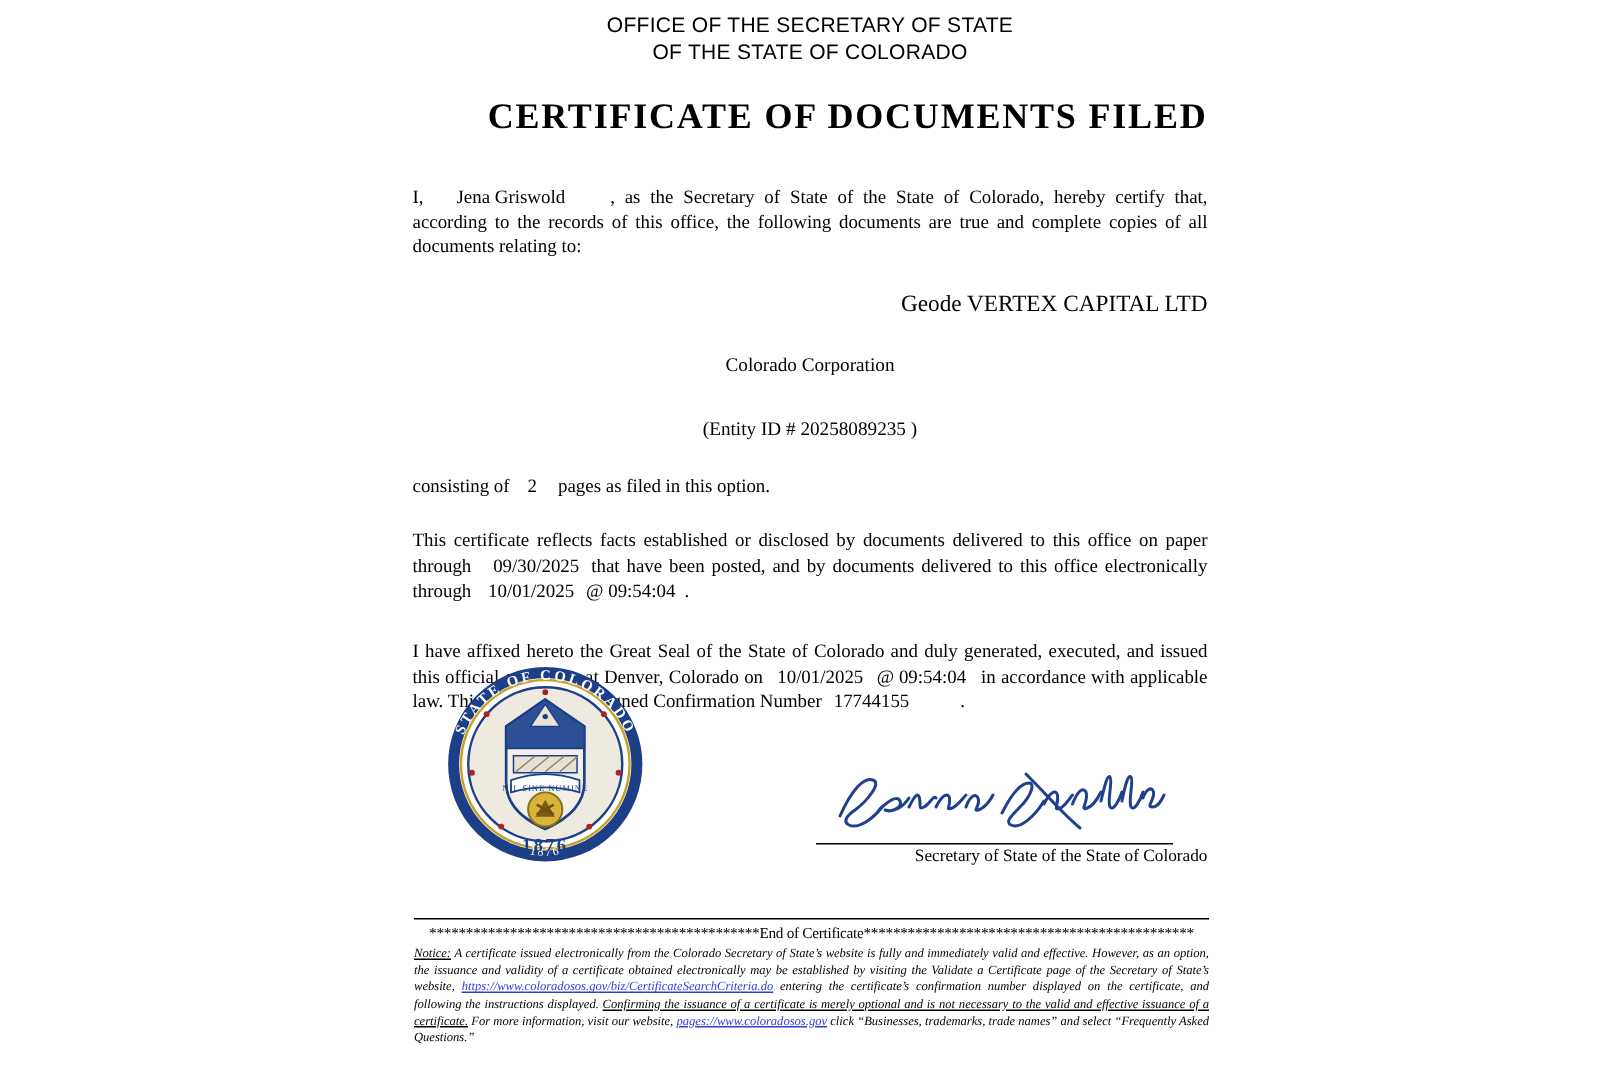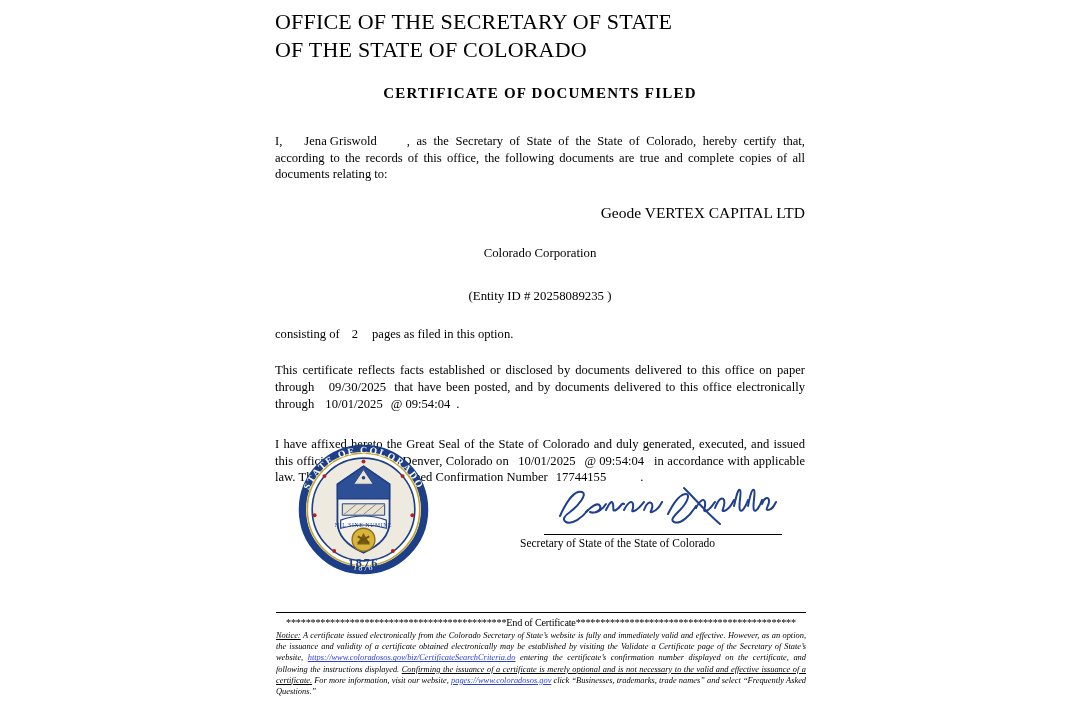--- a/index.html
+++ b/index.html
@@ -20,33 +20,34 @@
     height: 715px;
     background: #ffffff;
   }
   .doc {
     position: absolute;
     left: 275px;
     top: 0;
     width: 530px;
   }
   .header-line {
-    font-family: Liberation Serif, serif;
-    font-size: 22px;
+    text-align: center;
+    font-family: Liberation Sans, sans-serif;
+    font-size: 14px;
     letter-spacing: 0.2px;
     line-height: 1.25;
   }
   .header-block {
     margin-top: 8px;
   }
   .cert-title {
-    text-align: center;
+    text-align: right;
     font-family: "Liberation Serif", serif;
     font-weight: bold;
-    font-size: 15px;
+    font-size: 24px;
     letter-spacing: 1.2px;
     margin-top: 22px;
   }
   .para {
     font-size: 12.6px;
     line-height: 1.32;
     text-align: justify;
   }
   .p-certify {
     margin-top: 31px;
@@ -90,23 +91,23 @@
     width: 168px;
     height: 148px;
   }
   .seal {
     width: 163px;
     height: 145px;
   }
   .sig-wrap {
     position: absolute;
     left: 520px;
-    top: 480px;
+    top: 508px;
     width: 285px;
-    text-align: left;
+    text-align: right;
   }
   .sig-img {
     height: 52px;
     width: 230px;
     margin: 0 auto;
     display: block;
   }
   .sig-rule {
     border-bottom: 1px solid #000;
     width: 238px;

